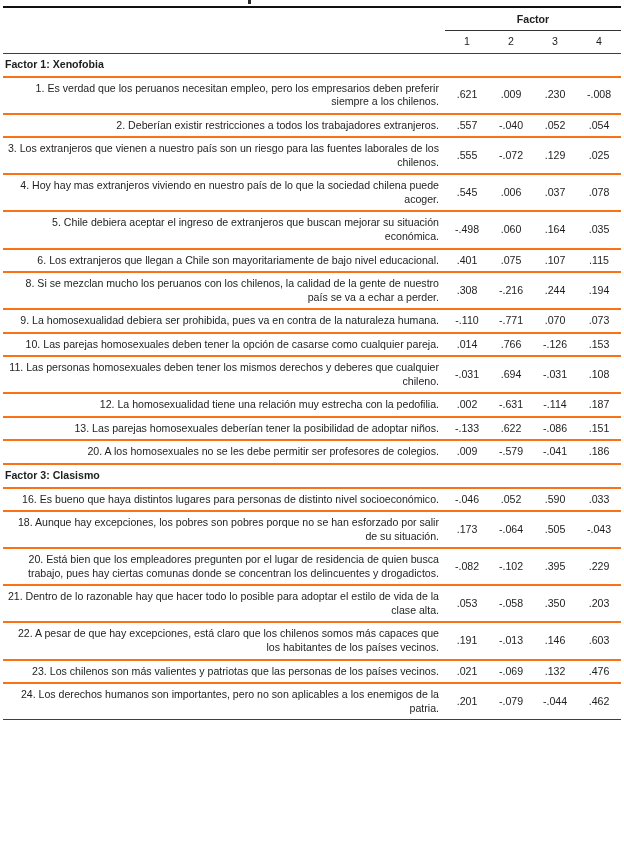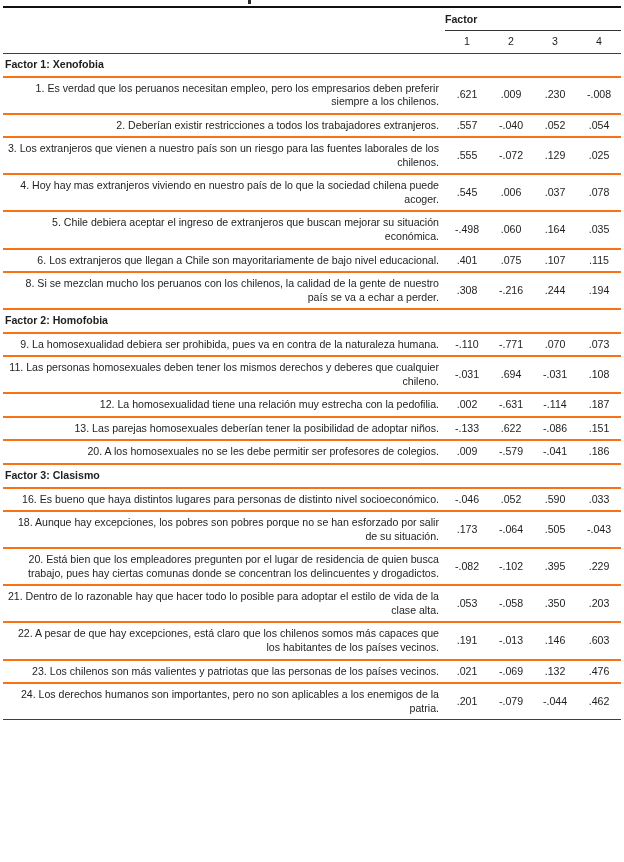--- a/index.html
+++ b/index.html
@@ -38,20 +38,21 @@
   }
   td, th {
     font-size: 10.6px;
     line-height: 1.28;
     vertical-align: middle;
     padding: 0;
   }
   
   thead .group-row td { border: none; }
   thead .group-cell {
+    text-align: center;
     font-weight: bold;
     padding: 5px 0 3px 0;
     border-bottom: 1.5px solid #333 !important;
   }
   thead .sub-row td {
     text-align: center;
     padding: 4px 0 5px 0;
     border-bottom: 1px solid #3f3f3f;
   }
   
@@ -145,30 +146,34 @@
           <td class="val-cell">.115</td>
         </tr>
         <tr>
           <td class="stmt-cell">8. Si se mezclan mucho los peruanos con los chilenos, la calidad de la gente de nuestro país se va a echar a perder.</td>
           <td class="val-cell">.308</td>
           <td class="val-cell">-.216</td>
           <td class="val-cell">.244</td>
           <td class="val-cell">.194</td>
         </tr>
         <tr>
-          <td colspan="5" class="section-cell">Factor 2: Homofobia</td>
-        </tr>
-        <tr>
           <td class="stmt-cell">9. La homosexualidad debiera ser prohibida, pues va en contra de la naturaleza humana.</td>
           <td class="val-cell">-.110</td>
           <td class="val-cell">-.771</td>
           <td class="val-cell">.070</td>
           <td class="val-cell">.073</td>
         </tr>
         <tr>
+          <td class="stmt-cell">10. Las parejas homosexuales deben tener la opción de casarse como cualquier pareja.</td>
+          <td class="val-cell">.014</td>
+          <td class="val-cell">.766</td>
+          <td class="val-cell">-.126</td>
+          <td class="val-cell">.153</td>
+        </tr>
+        <tr>
           <td class="stmt-cell">11. Las personas homosexuales deben tener los mismos derechos y deberes que cualquier chileno.</td>
           <td class="val-cell">-.031</td>
           <td class="val-cell">.694</td>
           <td class="val-cell">-.031</td>
           <td class="val-cell">.108</td>
         </tr>
         <tr>
           <td class="stmt-cell">12. La homosexualidad tiene una relación muy estrecha con la pedofilia.</td>
           <td class="val-cell">.002</td>
           <td class="val-cell">-.631</td>

